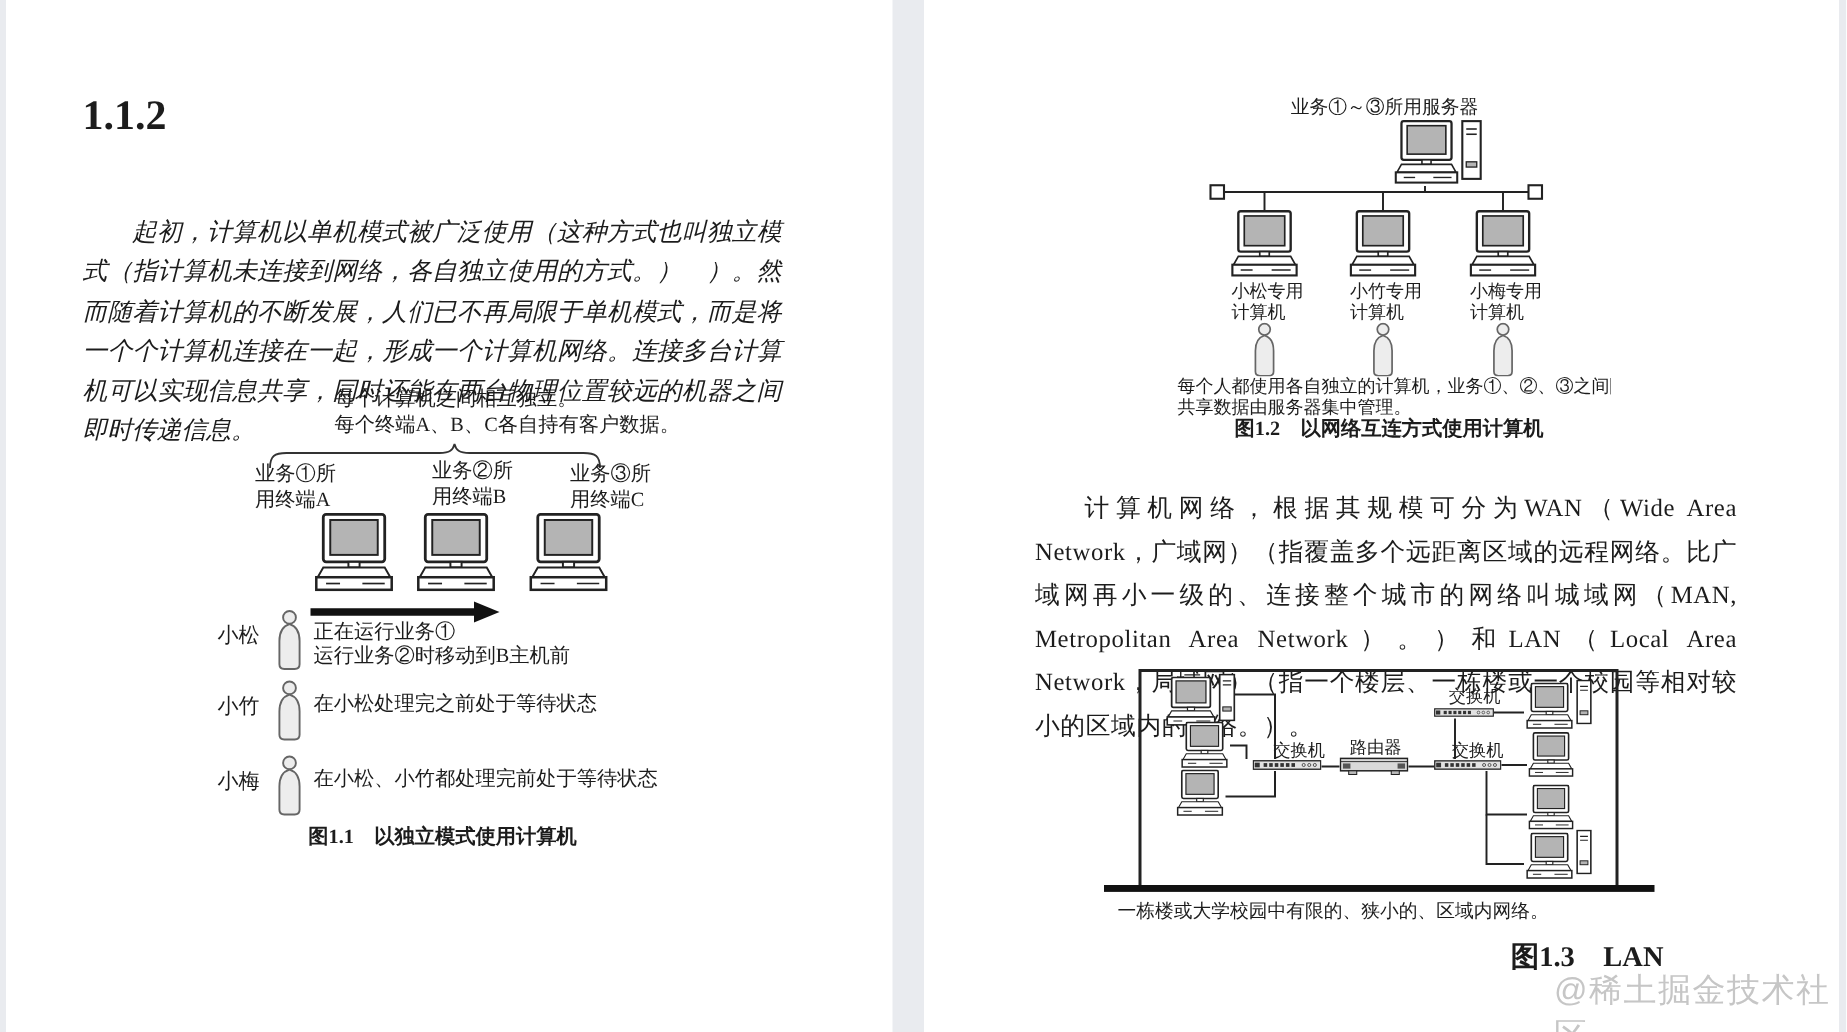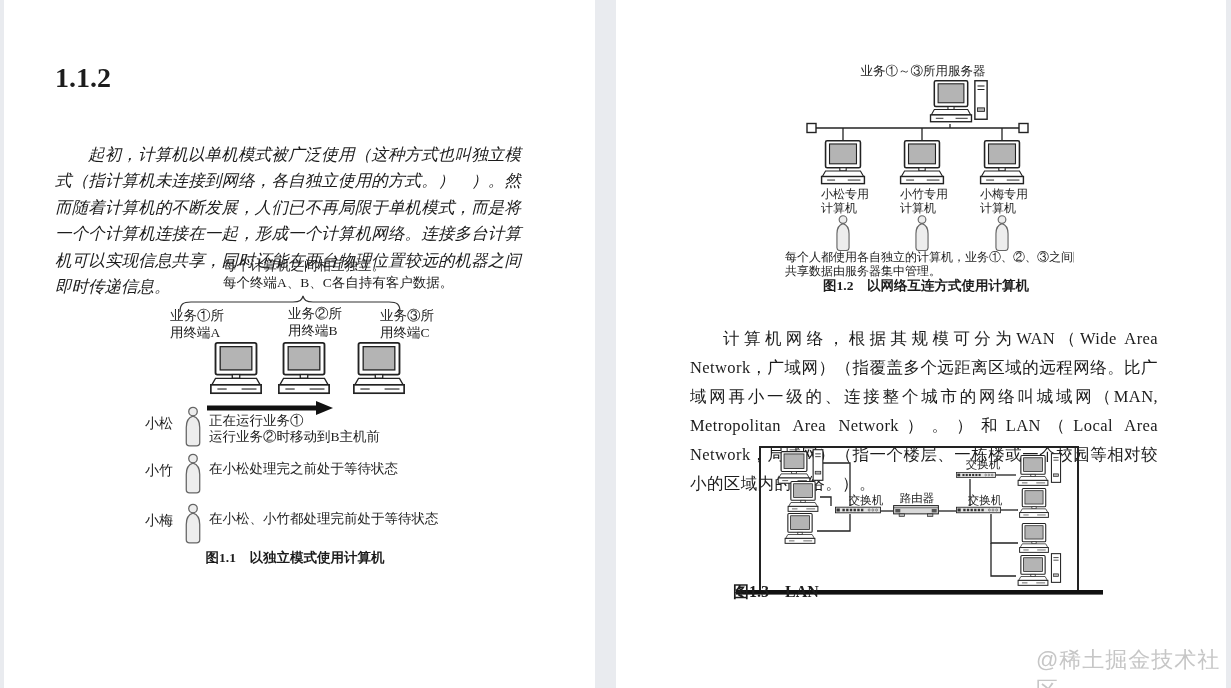--- a/index.html
+++ b/index.html
@@ -10,22 +10,22 @@
   .strip-gutter{left:595px;width:21px;}
   .strip-right{left:1226px;width:5px;}
 
   .heading{position:absolute;left:55px;top:62px;font-weight:bold;font-size:28px;
            display:flex;gap:8px;white-space:nowrap;}
   .para{position:absolute;text-align:justify;font-size:16.5px;text-indent:2em;}
   .para-left{left:55px;top:125px;width:466px;line-height:26.5px;font-style:italic;}
   .para-right{left:690px;top:307px;width:468px;line-height:29px;letter-spacing:.4px;}
 
   .fig3-note{position:absolute;left:745px;top:599px;font-size:12.5px;}
-  .fig3-caption{position:absolute;left:733px;top:582px;width:376px;text-align:left;
-                font-weight:bold;font-size:16px;}
+  .fig3-caption{position:absolute;left:733px;top:625px;width:376px;text-align:right;
+                font-weight:bold;font-size:19px;}
   .watermark{position:absolute;left:1036px;top:645px;font-size:22px;color:#c6c6c6;
              font-family:"Liberation Sans",sans-serif;letter-spacing:1px;}
 
   svg text{font-family:"Liberation Serif",serif;fill:#1c1c1c;}
   .figsvg{position:absolute;}
   .cap{font-weight:bold;font-size:13.5px;}
 </style>
 </head>
 <body>
 
@@ -188,16 +188,17 @@
     <use href="#switchbar" x="223" y="28" width="40" height="8"></use>
 
     <use href="#pc" x="283" y="12" width="34" height="32"></use>
     <use href="#tower" x="317" y="10" width="12" height="30"></use>
     <use href="#pc" x="285" y="45" width="32" height="31"></use>
     <use href="#pc" x="285" y="80" width="32" height="31"></use>
     <use href="#pc" x="283" y="112" width="34" height="32"></use>
     <use href="#tower" x="317" y="110" width="12" height="30"></use>
   </svg>
 
+  <div class="fig3-note">一栋楼或大学校园中有限的、狭小的、区域内网络。</div>
   <div class="fig3-caption">图1.3　LAN</div>
 
   <div class="watermark">@稀土掘金技术社区</div>
 </div>
 
 </body></html>

